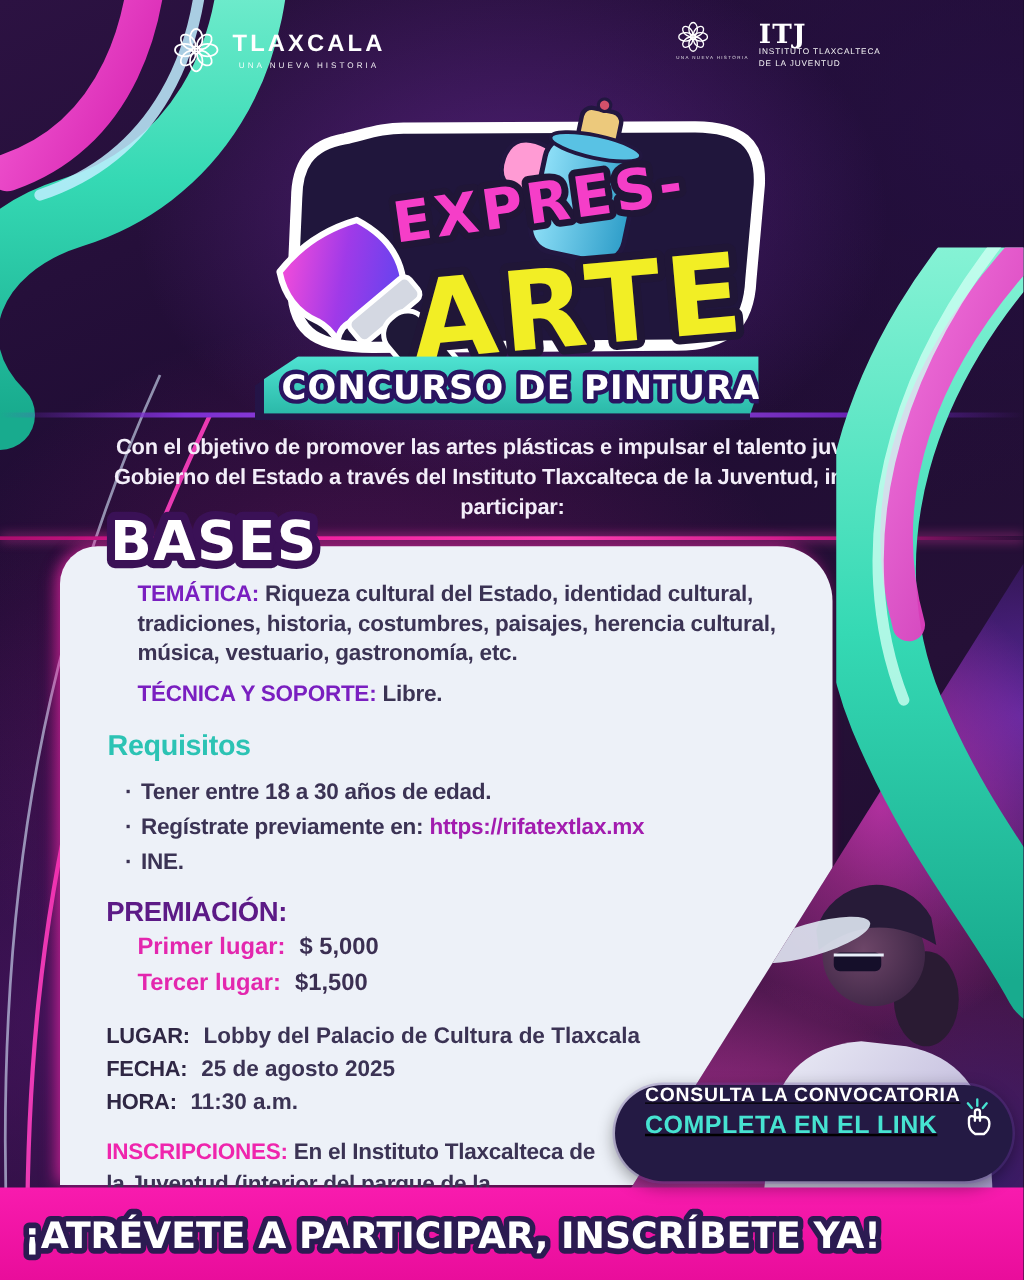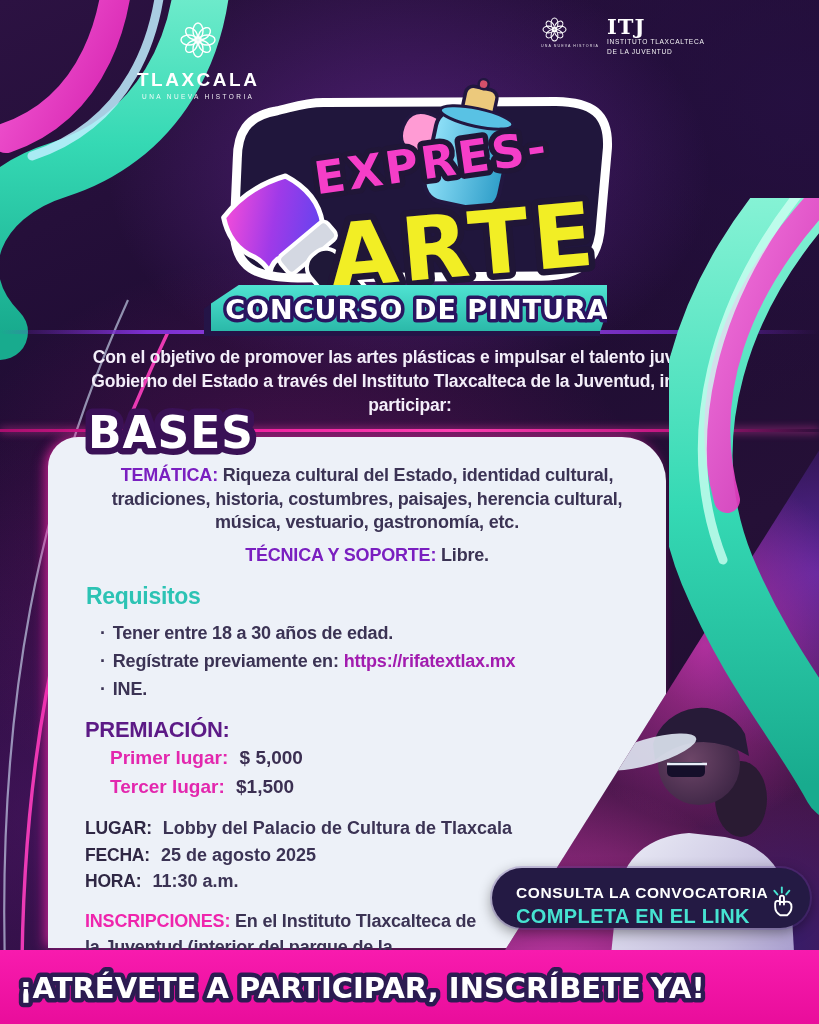--- a/index.html
+++ b/index.html
@@ -20,21 +20,21 @@
   .line-purple{left:0;top:330px;width:819px;height:4px;z-index:1;
     background:linear-gradient(90deg,rgba(108,38,170,0),#7c2fd0 18%,#a155e6 50%,#6a25b5 82%,rgba(108,38,170,0));}
   .line-pink{left:0;top:429px;width:819px;height:3px;z-index:1;
     background:linear-gradient(90deg,#a90e6e,#ef1f9e 28%,#ff43b4 55%,#c0157f 82%,rgba(169,14,110,.08));
     box-shadow:0 0 9px rgba(255,67,180,.8);}
   .ribbon-tl{left:-34px;top:-36px;z-index:1;}
   .ribbon-r{right:0;top:198px;z-index:4;pointer-events:none;}
   .neon-lines{left:0;top:280px;z-index:1;}
 
   
-  .logo-left{left:137px;top:20px;display:flex;align-items:center;gap:9px;z-index:2;color:#fff;flex-direction:column;}
+  .logo-left{left:137px;top:20px;display:flex;align-items:center;gap:9px;z-index:2;color:#fff;}
   .logo-left .word{font-size:19px;font-weight:900;letter-spacing:2.5px;}
   .logo-left .tag{font-size:6.5px;letter-spacing:2.4px;margin-top:2px;text-align:center;opacity:.92;}
   .logo-right{left:541px;top:16px;display:flex;align-items:flex-start;gap:8px;z-index:2;color:#fff;}
   .logo-right .acr{font-family:"DejaVu Serif",serif;font-size:21px;font-weight:900;letter-spacing:1px;line-height:1;}
   .logo-right .ln{font-size:6.6px;letter-spacing:.7px;line-height:1.55;opacity:.95;}
   .logo-right .tag2{font-size:3.6px;letter-spacing:1.1px;margin-top:1px;text-align:center;opacity:.85;}
 
   
   .title-svg{left:182px;top:66px;z-index:2;}
 
@@ -48,21 +48,21 @@
 
   .intro{left:84px;top:346px;width:652px;z-index:2;text-align:center;color:#f3eef9;
     font-size:17.5px;font-weight:600;line-height:1.37;letter-spacing:-.2px;}
 
   
   .card{left:48px;top:437px;width:618px;height:511px;background:#edf1f8;z-index:2;
     border-radius:30px 44px 0 0;
     box-shadow:-6px 2px 12px -2px rgba(244,40,170,.55),-2px -5px 12px -3px rgba(244,40,170,.4);
     padding:27px 0 0 36px;box-sizing:border-box;color:#3b3354;}
   .bases-h{left:74px;top:400px;z-index:3;}
-  .body-txt{font-size:18px;font-weight:600;line-height:23.5px;letter-spacing:-.2px;color:#3b3354;text-align:center;}
+  .body-txt{font-size:18px;font-weight:600;line-height:23.5px;letter-spacing:-.2px;color:#3b3354;}
   .lbl-purple{color:#7a1fc0;font-weight:800;}
   .tematica{margin:3px 42px 0 26px;}
   .tecnica{margin:9px 42px 0 26px;}
   .req-h{margin:16px 0 0 2px;color:#2cc3b4;font-size:23px;font-weight:900;letter-spacing:-.3px;}
   .req-list{margin:9px 0 0 16px;}
   .req-item{font-size:18px;font-weight:600;line-height:28px;color:#3b3354;letter-spacing:-.2px;}
   .req-item .dot{font-weight:900;margin-right:7px;}
   .req-item .link{color:#a21caf;font-weight:800;margin-left:5px;text-decoration:none;}
   .prem-h{margin:14px 0 0 1px;color:#5c1a86;font-size:22px;font-weight:900;letter-spacing:-.3px;}
   .prizes{margin:1px 0 0 26px;}
@@ -81,23 +81,23 @@
     clip-path:polygon(100% 44%,100% 100%,56% 100%);
     background:
       radial-gradient(230px 260px at 86% 63%, rgba(233,60,190,.65), transparent 70%),
       radial-gradient(280px 250px at 100% 56%, rgba(100,45,180,.8), transparent 72%),
       radial-gradient(320px 300px at 68% 97%, rgba(240,70,200,.75), transparent 72%),
       radial-gradient(210px 220px at 97% 92%, rgba(55,28,105,.95), transparent 72%),
       linear-gradient(200deg,#0d0a22 8%,#29103c 42%,#531850 70%,#371040 100%);}
   .painter{position:absolute;right:0;bottom:0;}
 
   
-  .cta{left:492px;top:868px;width:318px;height:60px;background:#241a44;border-radius:40px;z-index:6;
-    display:flex;align-items:flex-end;padding:0 14px 0 24px;box-sizing:border-box;cursor:pointer;
-    box-shadow:0 0 0 2px rgba(110,80,180,.25), 0 4px 14px rgba(0,0,0,.45);}
+  .cta{left:492px;top:868px;width:318px;height:77px;background:#241a44;border-radius:40px;z-index:6;
+    display:flex;align-items:flex-start;padding:0 14px 0 24px;box-sizing:border-box;cursor:pointer;
+    box-shadow:0 0 0 2px rgba(110,80,180,.25), 0 4px 14px rgba(0,0,0,.45);text-decoration:underline;}
   .cta .txt{flex:1;}
   .cta .l1{color:#fff;font-size:15.5px;font-weight:800;letter-spacing:.6px;white-space:nowrap;}
   .cta .l2{color:#46e3d1;font-size:20px;font-weight:900;letter-spacing:.4px;margin-top:3px;white-space:nowrap;}
 
   
   .footer{left:0;bottom:0;width:819px;height:74px;z-index:3;
     background:linear-gradient(180deg,#f81bae,#e90d9b);}
   .footer-text{left:0;bottom:10px;z-index:5;}
 </style>
 </head>

